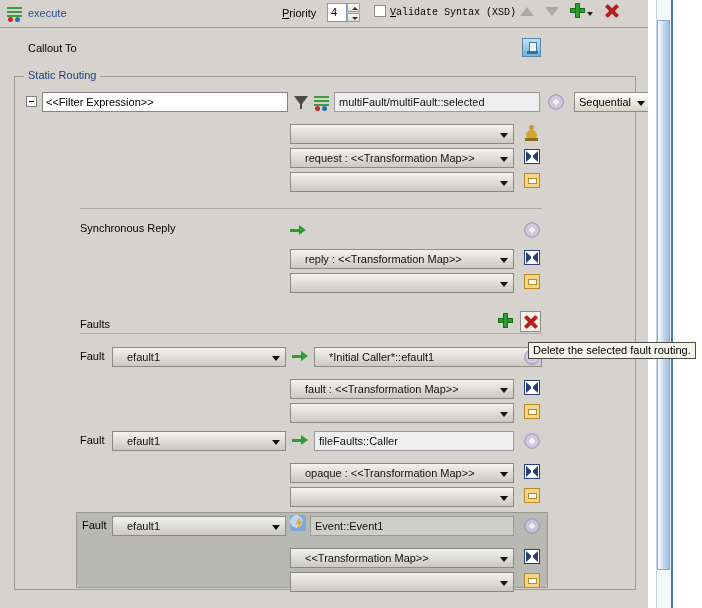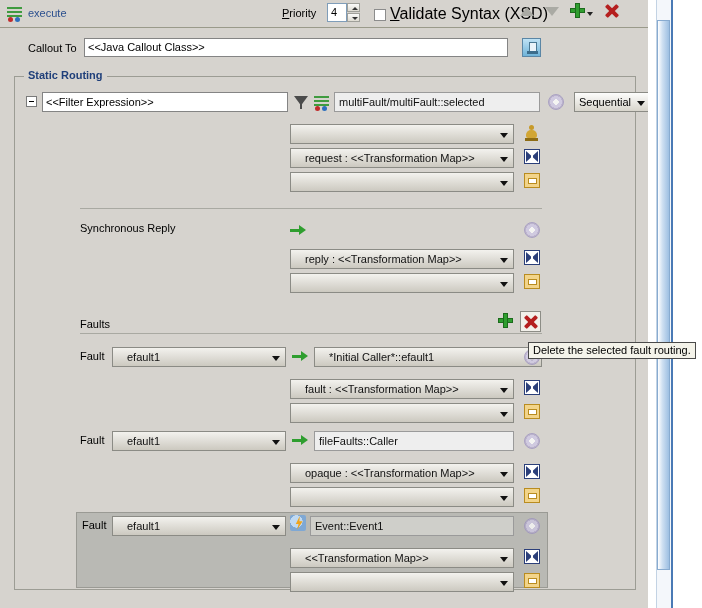--- a/index.html
+++ b/index.html
@@ -47,21 +47,21 @@
     width: 0; height: 0; border-left: 3px solid transparent; border-right: 3px solid transparent;
   }
   .spin-up i { border-bottom: 3px solid #333; }
   .spin-dn i { border-top: 3px solid #333; }
 
   .chk-wrap { position: absolute; left: 374px; top: 5px; }
   .chk-box {
     display: inline-block; width: 12px; height: 12px; vertical-align: -2px;
     background: #fff; border: 1px solid #8c8c8c; box-sizing: border-box;
   }
-  .chk-label { margin-left: 4px; font-size: 16px; }
+  .chk-label { margin-left: 4px; font-size: 10px; font-family: Liberation Mono, monospace; }
   .chk-label u { text-decoration: underline; }
 
   .tb-icons { position: absolute; left: 520px; top: 3px; }
   .ti { display: inline-block; vertical-align: middle; margin-right: 8px; }
   .tri-up, .tri-dn {
     width: 0; height: 0; border-left: 7px solid transparent; border-right: 7px solid transparent;
   }
   .tri-up { border-bottom: 9px solid #aaaaa4; }
   .tri-dn { border-top: 9px solid #aaaaa4; }
 
@@ -101,21 +101,21 @@
     position: absolute; left: 4px; top: 12px; width: 11px; height: 3px; background:#3c6d8c;
   }
 
   
   .group {
     position: absolute; left: 14px; top: 76px; width: 622px; height: 514px;
     border: 1px solid #9c9c94; box-sizing: border-box;
   }
   .group-title {
     position: absolute; left: 24px; top: 69px; background: #d6d3ce;
-    padding: 0 4px; font-size: 11px; color: #1f3f7a; font-weight: bold;
+    padding: 0 4px; font-size: 11px; color: #1f3f7a; font-weight: normal;
   }
 
   
   .filter-row { position: absolute; left: 26px; top: 92px; width: 600px; height: 24px; }
   .expander {
     position: absolute; left: 0; top: 4px; width: 11px; height: 11px;
     background: #fff; border: 1px solid #7a7a7a; box-sizing: border-box;
   }
   .expander i {
     position: absolute; left: 2px; top: 4px; width: 5px; height: 1px; background: #000;
@@ -291,21 +291,20 @@
       <span class="ti" style="position:relative;">
         <span class="plus-icon" style="display:inline-block;"><span class="h"></span><span class="v"></span></span><span class="caret-sm" style="display:inline-block;vertical-align:2px;"></span>
       </span>
       <span class="ti">
         <span class="x-icon" style="display:inline-block;"><span></span><span></span></span>
       </span>
     </div>
   </div>
 
   <div class="callout-label">Callout To</div>
-  <div class="callout-input">&lt;&lt;Java Callout Class&gt;&gt;</div>
   <div class="browse-btn">
     <span class="pin"></span>
       <span class="pin2"></span>
   </div>
 
   <div class="group"></div>
   <div class="group-title">Static Routing</div>
 
   <div class="filter-row">
     <div class="expander">

